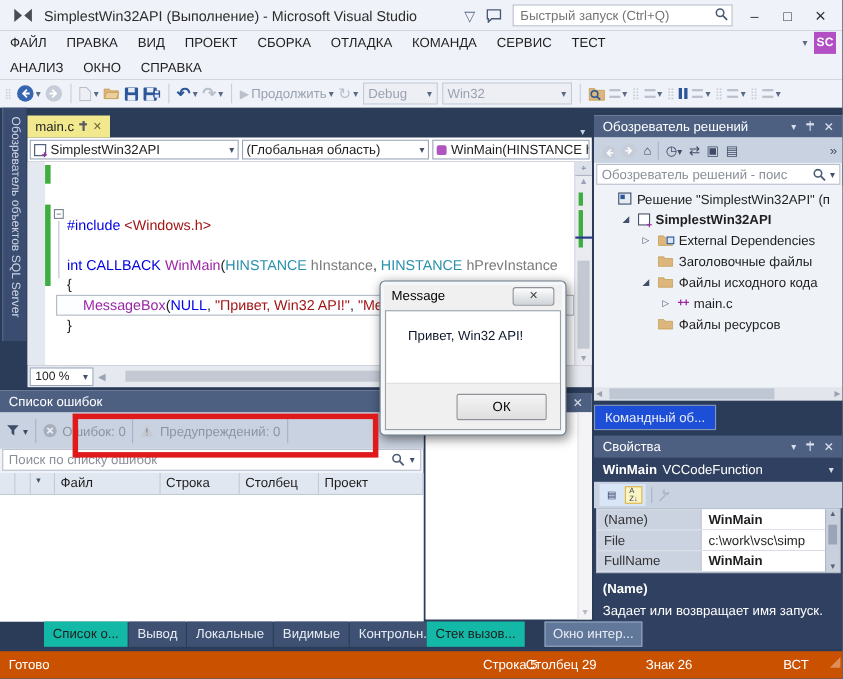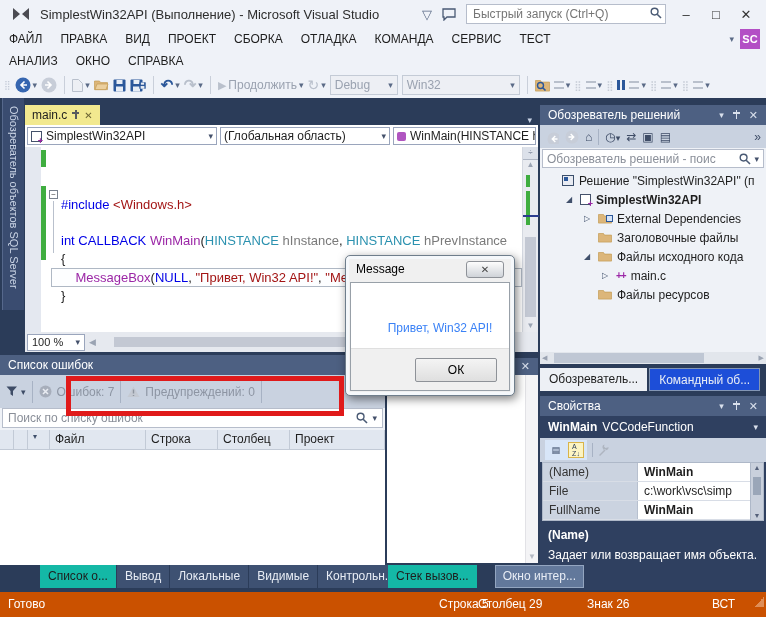--- a/index.html
+++ b/index.html
@@ -116,21 +116,21 @@
   .btab.active { background:#14b8a6; color:#1E1E1E; }
   .btab.hl { background:#62789B; border:1px solid #93A5C0; padding:3px 7px;margin-left:13px; }
 
   
   .dialog { position:absolute; left:345px; top:157px; width:170px; height:141px; z-index:40;
             background:#F0F0F0; border:1px solid #6F7E8C; border-radius:5px;
             box-shadow:2px 3px 10px rgba(0,0,0,.5), inset 0 0 0 3px #F5F8FB; }
   .dlg-title { height:26px; display:flex; align-items:center; padding:0 10px; font-size:12px; color:#000; }
   .dlg-close { margin-left:auto; width:38px; height:17px; background:linear-gradient(#FDFDFD,#CFD3D8); border:1px solid #8E9298; border-radius:3px; font-size:10px; color:#444; display:flex; align-items:center; justify-content:center; }
   .dlg-inner { position:absolute; left:4px; right:4px; top:26px; bottom:4px; border:1px solid #98A0A8; background:#FFF; display:flex; flex-direction:column; }
-  .dlg-msg { flex:1; padding:38px 0 0 20px; font-size:12px; color:#3b82f6;text-align:center; }
+  .dlg-msg { flex:1; padding:15px 0 0 20px; font-size:12px; color:#0f172a; }
   .dlg-footer { height:42px; background:#F0F0F0; border-top:1px solid #DFDFDF; display:flex; align-items:center; justify-content:flex-end; padding-right:12px; }
   .ok-btn { width:82px; height:24px; background:linear-gradient(#F4F4F4,#DFDFDF); border:1px solid #8E9298; border-radius:2px; font-size:12px; color:#000; display:flex; align-items:center; justify-content:center; }
 
   
   .solexp { position:absolute; left:540px; top:7px; width:226px; height:259px; background:#EFF2F7; display:flex; flex-direction:column; }
   .se-toolbar { height:23px; background:#C9D2E0; display:flex; align-items:center; gap:6px; padding:0 5px; font-size:12px; color:#3E4C66; }
   .se-toolbar .dis { color:#FFF; }
   .se-search { height:21px; padding:1px 2px; }
   .se-search .box { height:19px; background:#FFF; border:1px solid #B6BDCB; display:flex; align-items:center; padding:0 4px; color:#8A8F99; font-size:12px; white-space:nowrap; overflow:hidden; }
   .se-tree { flex:1; background:#EFF2F7; padding-top:2px; overflow:hidden; }
@@ -482,21 +482,21 @@
           <svg width="12" height="11">
               <use href="#sy-funnel"></use>
             </svg>
             <span class="chev" style="color:#3E4C66">▾</span>
         </span>
         <span class="err-sep"></span>
         <span class="err-count">
           <svg width="13" height="13">
               <use href="#sy-errc"></use>
             </svg>
-          <span>Ошибок: 7</span>
+          <span>Ошибок: 0</span>
         </span>
         <span class="err-sep"></span>
         <span class="err-count">
           <svg width="13" height="12">
               <use href="#sy-warn"></use>
             </svg>
           <span>Предупреждений: 0</span>
         </span>
         <span class="err-sep"></span>
       </div>
@@ -657,21 +657,20 @@
           </div>
         </div>
       <div class="se-hscroll">
         <span class="l">◀</span>
         <span class="th"></span>
         <span class="r">▶</span>
       </div>
     </div>
 
     <div class="rtabs">
-        <span class="rtab active">Обозреватель...</span>
         <span class="rtab">Командный об...</span>
       </div>
 
     <div class="props">
       <div class="twin-title">
         <span>Свойства</span>
         <span class="icons">
           <span class="chev" style="color:#D9E0EC">▾</span>
           <span class="pin-ico"></span>
           <span class="x-ico">✕</span>
@@ -710,21 +709,21 @@
             </div>
           </div>
         <div class="pg-scroll">
           <span class="u">▲</span>
             <span class="t"></span>
             <span class="d">▼</span>
         </div>
       </div>
       <div class="prop-desc">
         <span class="t">(Name)</span>
-        <span>Задает или возвращает имя объекта.</span>
+        <span>Задает или возвращает имя запуск.</span>
       </div>
     </div>
   </div>
 
   <div class="statusbar">
     <span class="st-ready">Готово</span>
     <span class="st-line">Строка 5</span>
     <span class="st-col">Столбец 29</span>
     <span class="st-chr">Знак 26</span>
     <span class="st-mode">ВСТ</span>

